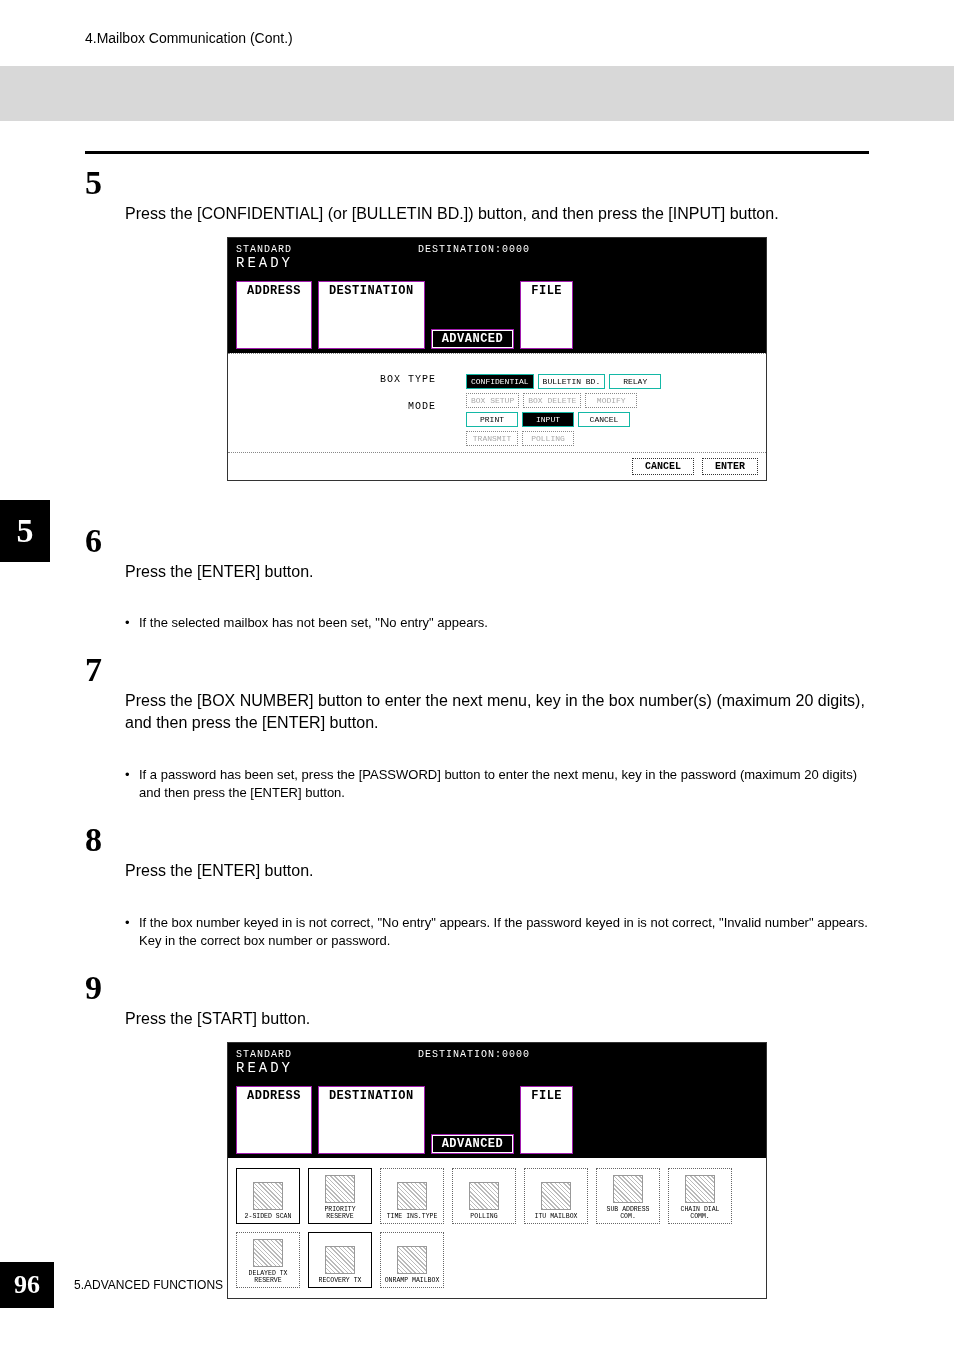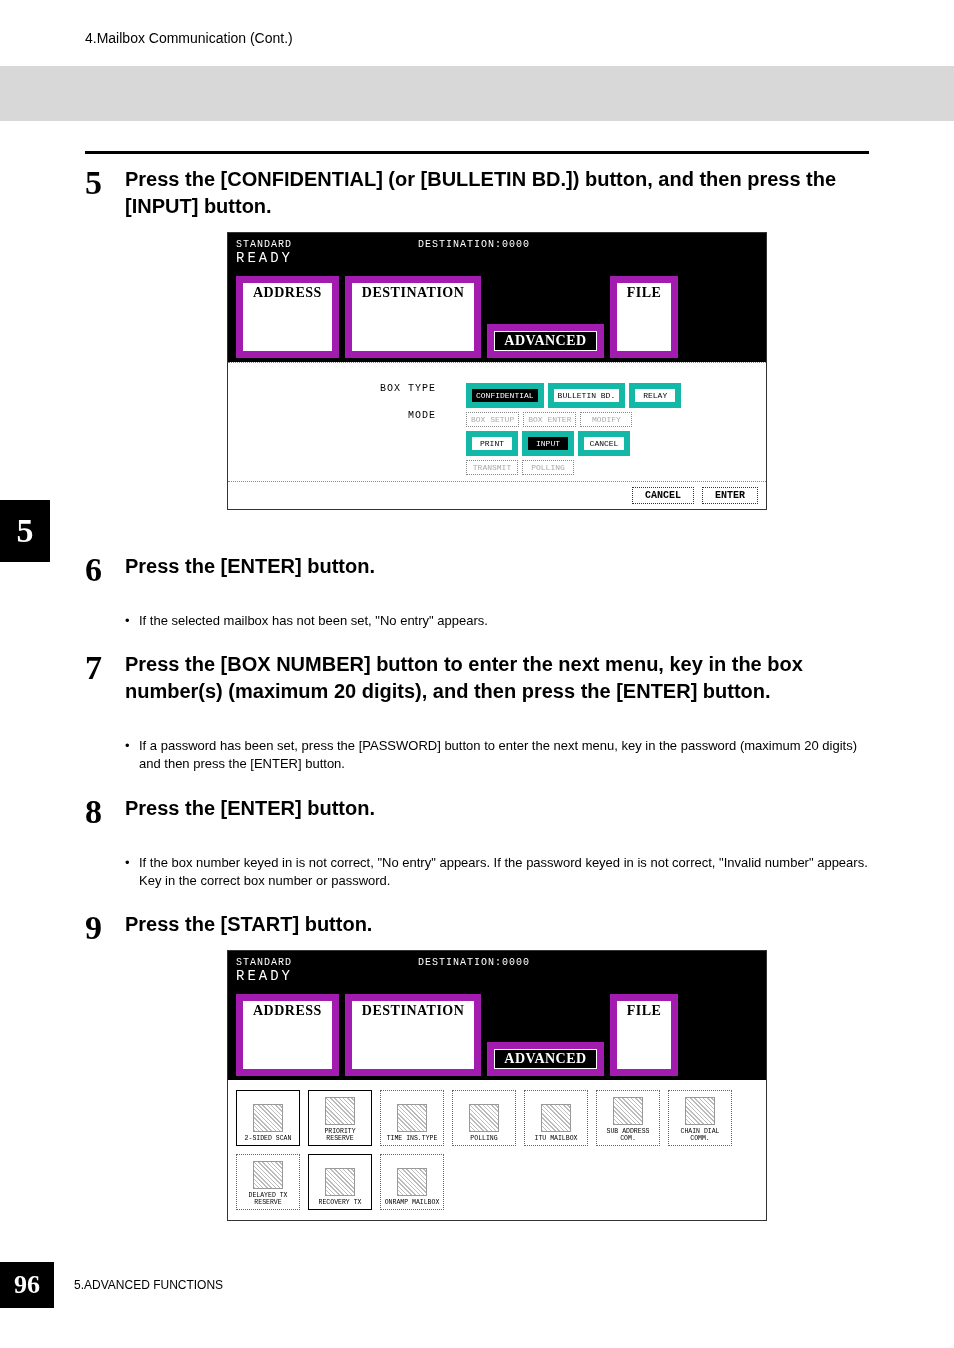--- a/index.html
+++ b/index.html
@@ -40,24 +40,25 @@
       font-size: 34px;
       font-weight: bold;
       width: 40px;
       min-width: 40px;
       line-height: 1;
     }
     .step-body {
       flex: 1;
     }
     .step-heading {
-      font-weight: bold;
-      font-size: 20px;
+      font-weight: normal;
+      font-size: 16px;
       line-height: 1.35;
       margin-bottom: 6px;
+      margin-top: 37px;
     }
     .bullets {
       list-style: none;
       padding-left: 0;
       margin-top: 32px;
     }
     .bullets li {
       font-size: 13px;
       line-height: 1.4;
       margin-bottom: 3px;
@@ -138,26 +139,25 @@
     }
     .tabs-row {
       background: #000;
       padding: 4px 8px 4px 8px;
       display: flex;
       gap: 6px;
     }
     .tab-btn {
       background: #fff;
       color: #000;
-      border: 7px solid #a21caf;
+      border: 1px solid #a21caf;
       padding: 2px 10px;
-      font-size: 14px;
+      font-size: 12px;
       font-weight: bold;
       letter-spacing: 0.5px;
-      font-family: Liberation Serif, serif;
     }
     .tab-btn.active {
       background: #000;
       color: #fff;
       box-shadow: inset 0 0 0 1px #fff;
       margin-top: 48px;
     }
     .screen-body {
       background: #fff;
       padding: 20px 8px 6px 8px;
@@ -177,21 +177,21 @@
     .buttons-col {
       display: flex;
       flex-direction: column;
       gap: 4px;
     }
     .btn-row {
       display: flex;
       gap: 4px;
     }
     .mini-btn {
-      border: 6px solid #14b8a6;
+      border: 1px solid #14b8a6;
       padding: 2px 4px;
       font-size: 8px;
       min-width: 52px;
       text-align: center;
       background: #fff;
     }
     .mini-btn.selected {
       background: #000;
       color: #fff;
     }
@@ -283,21 +283,21 @@
             <div>MODE</div>
           </div>
           <div class="buttons-col">
             <div class="btn-row">
               <div class="mini-btn selected">CONFIDENTIAL</div>
               <div class="mini-btn">BULLETIN BD.</div>
               <div class="mini-btn">RELAY</div>
             </div>
             <div class="btn-row">
               <div class="mini-btn dashed">BOX SETUP</div>
-              <div class="mini-btn dashed">BOX ENTER</div>
+              <div class="mini-btn dashed">BOX DELETE</div>
               <div class="mini-btn dashed">MODIFY</div>
             </div>
             <div class="btn-row">
               <div class="mini-btn">PRINT</div>
               <div class="mini-btn selected">INPUT</div>
               <div class="mini-btn">CANCEL</div>
             </div>
             <div class="btn-row">
               <div class="mini-btn dashed">TRANSMIT</div>
               <div class="mini-btn dashed">POLLING</div>

